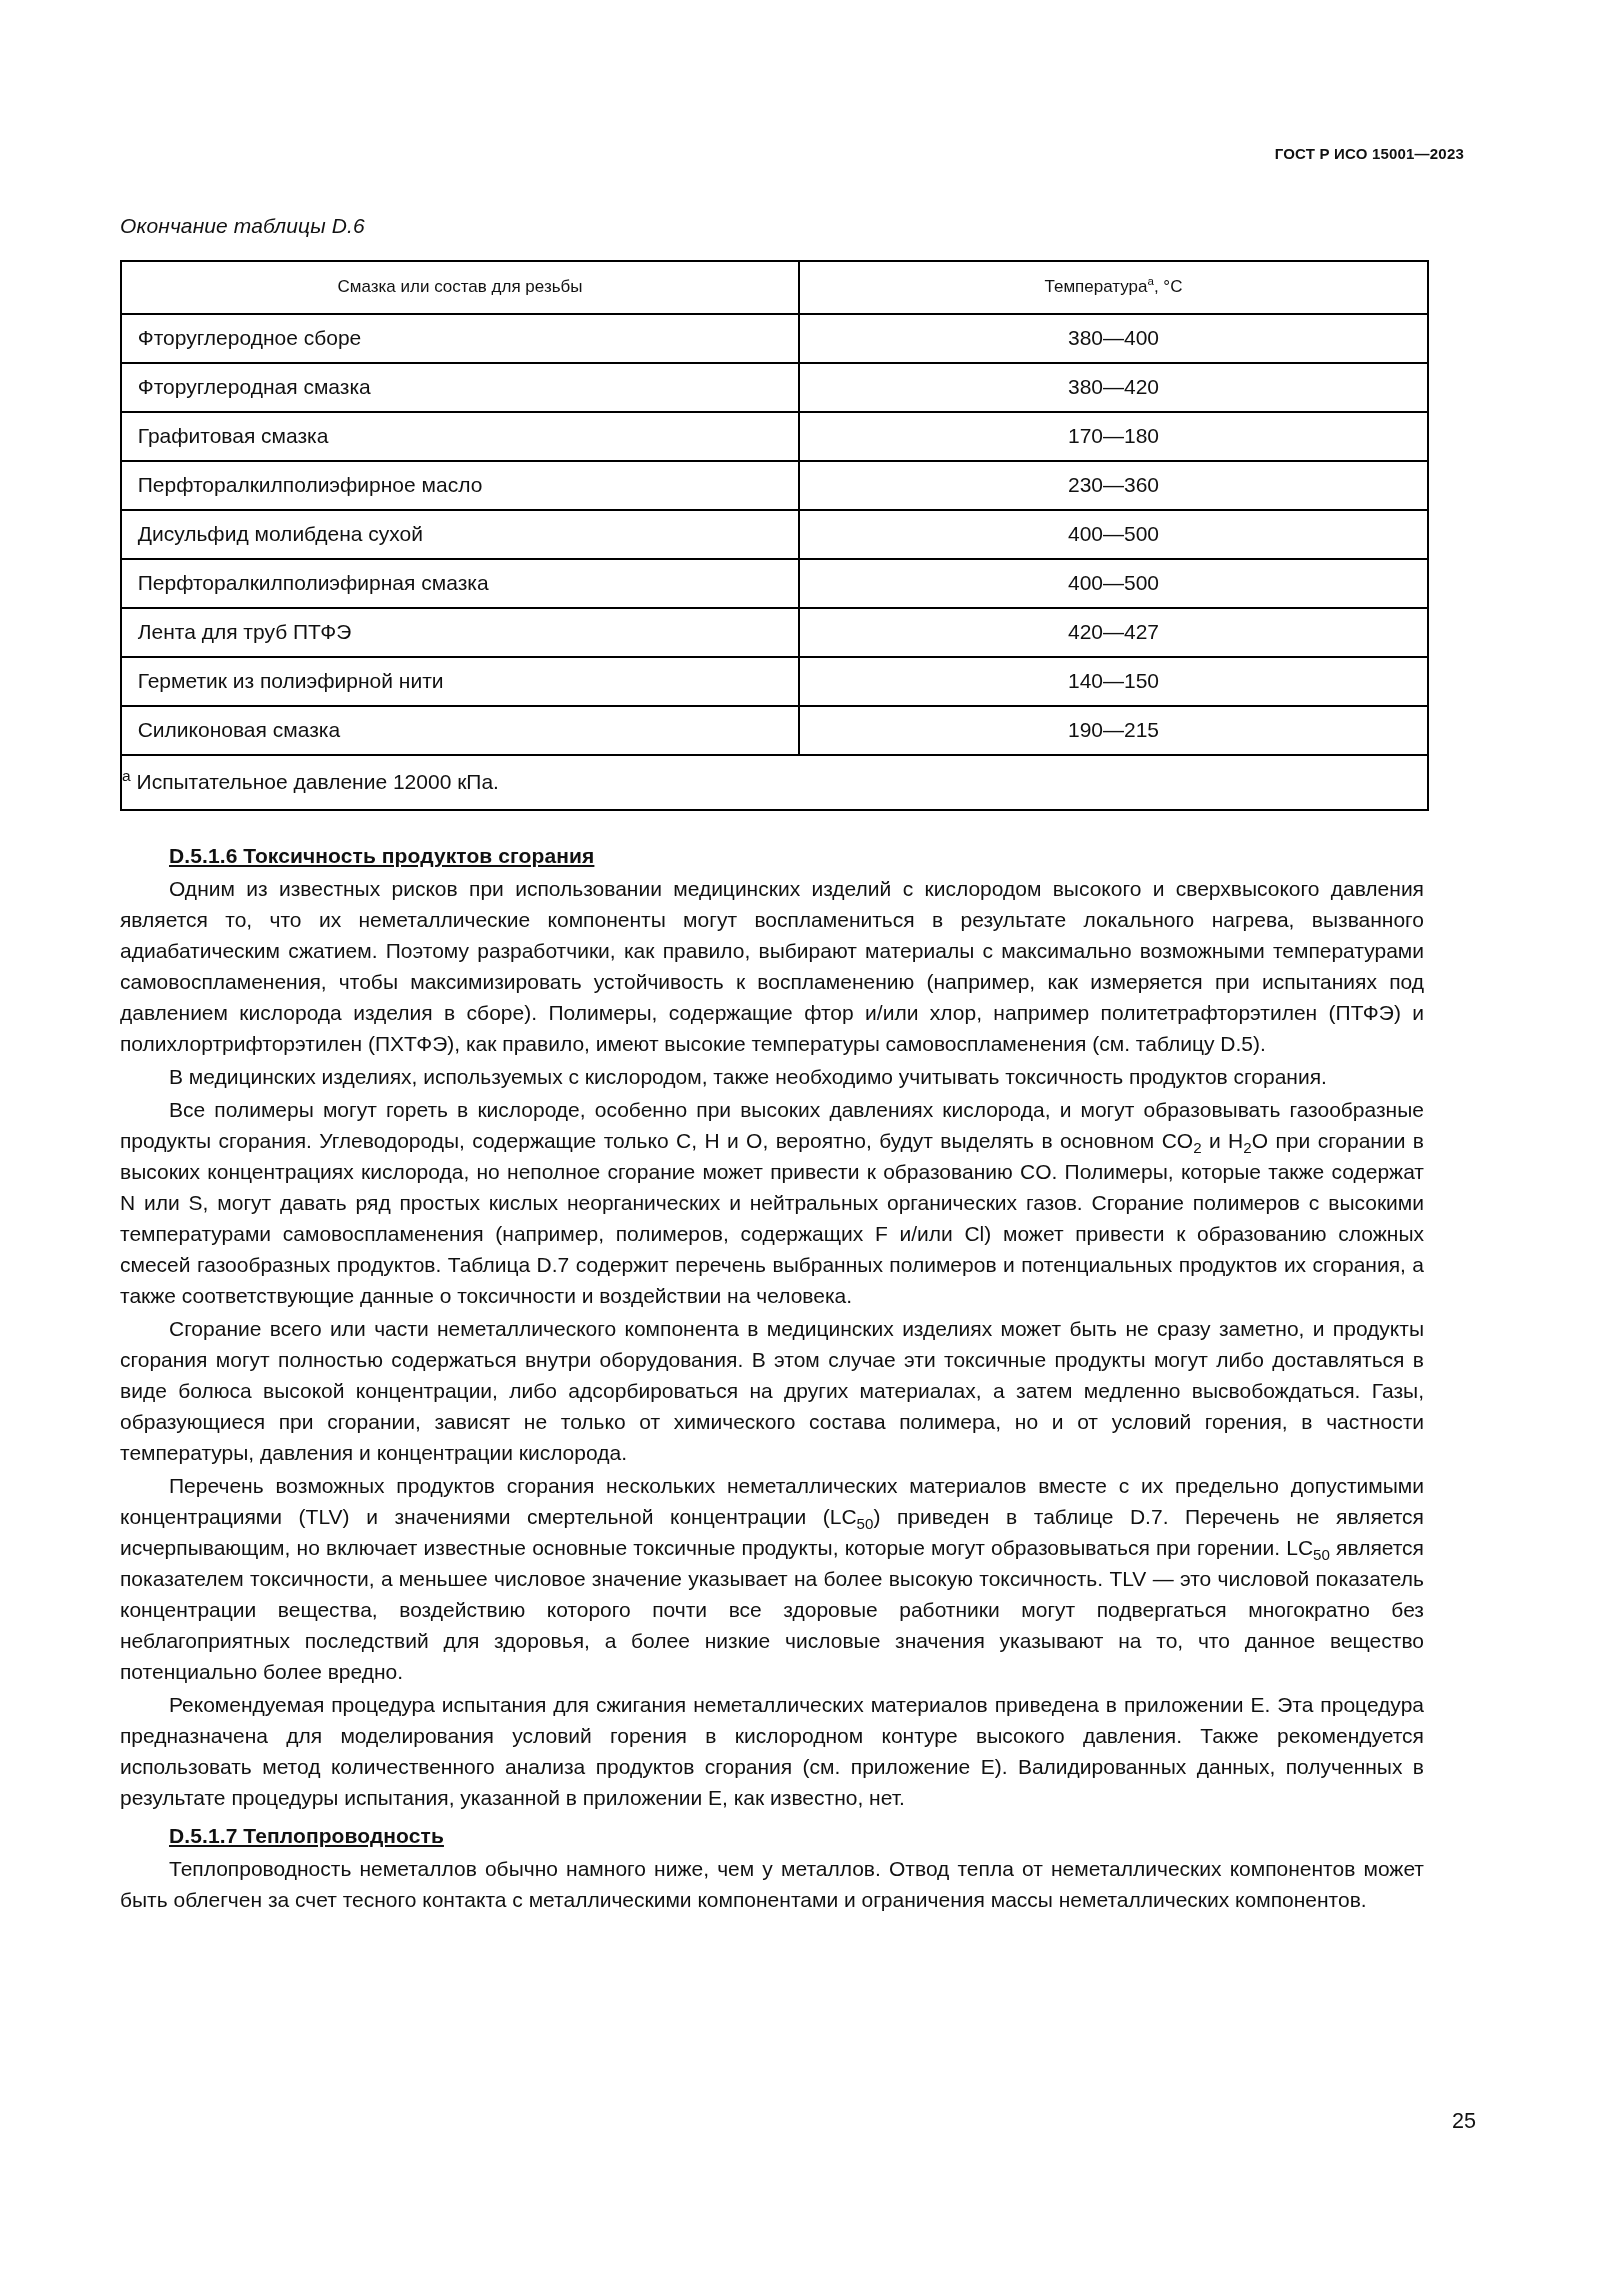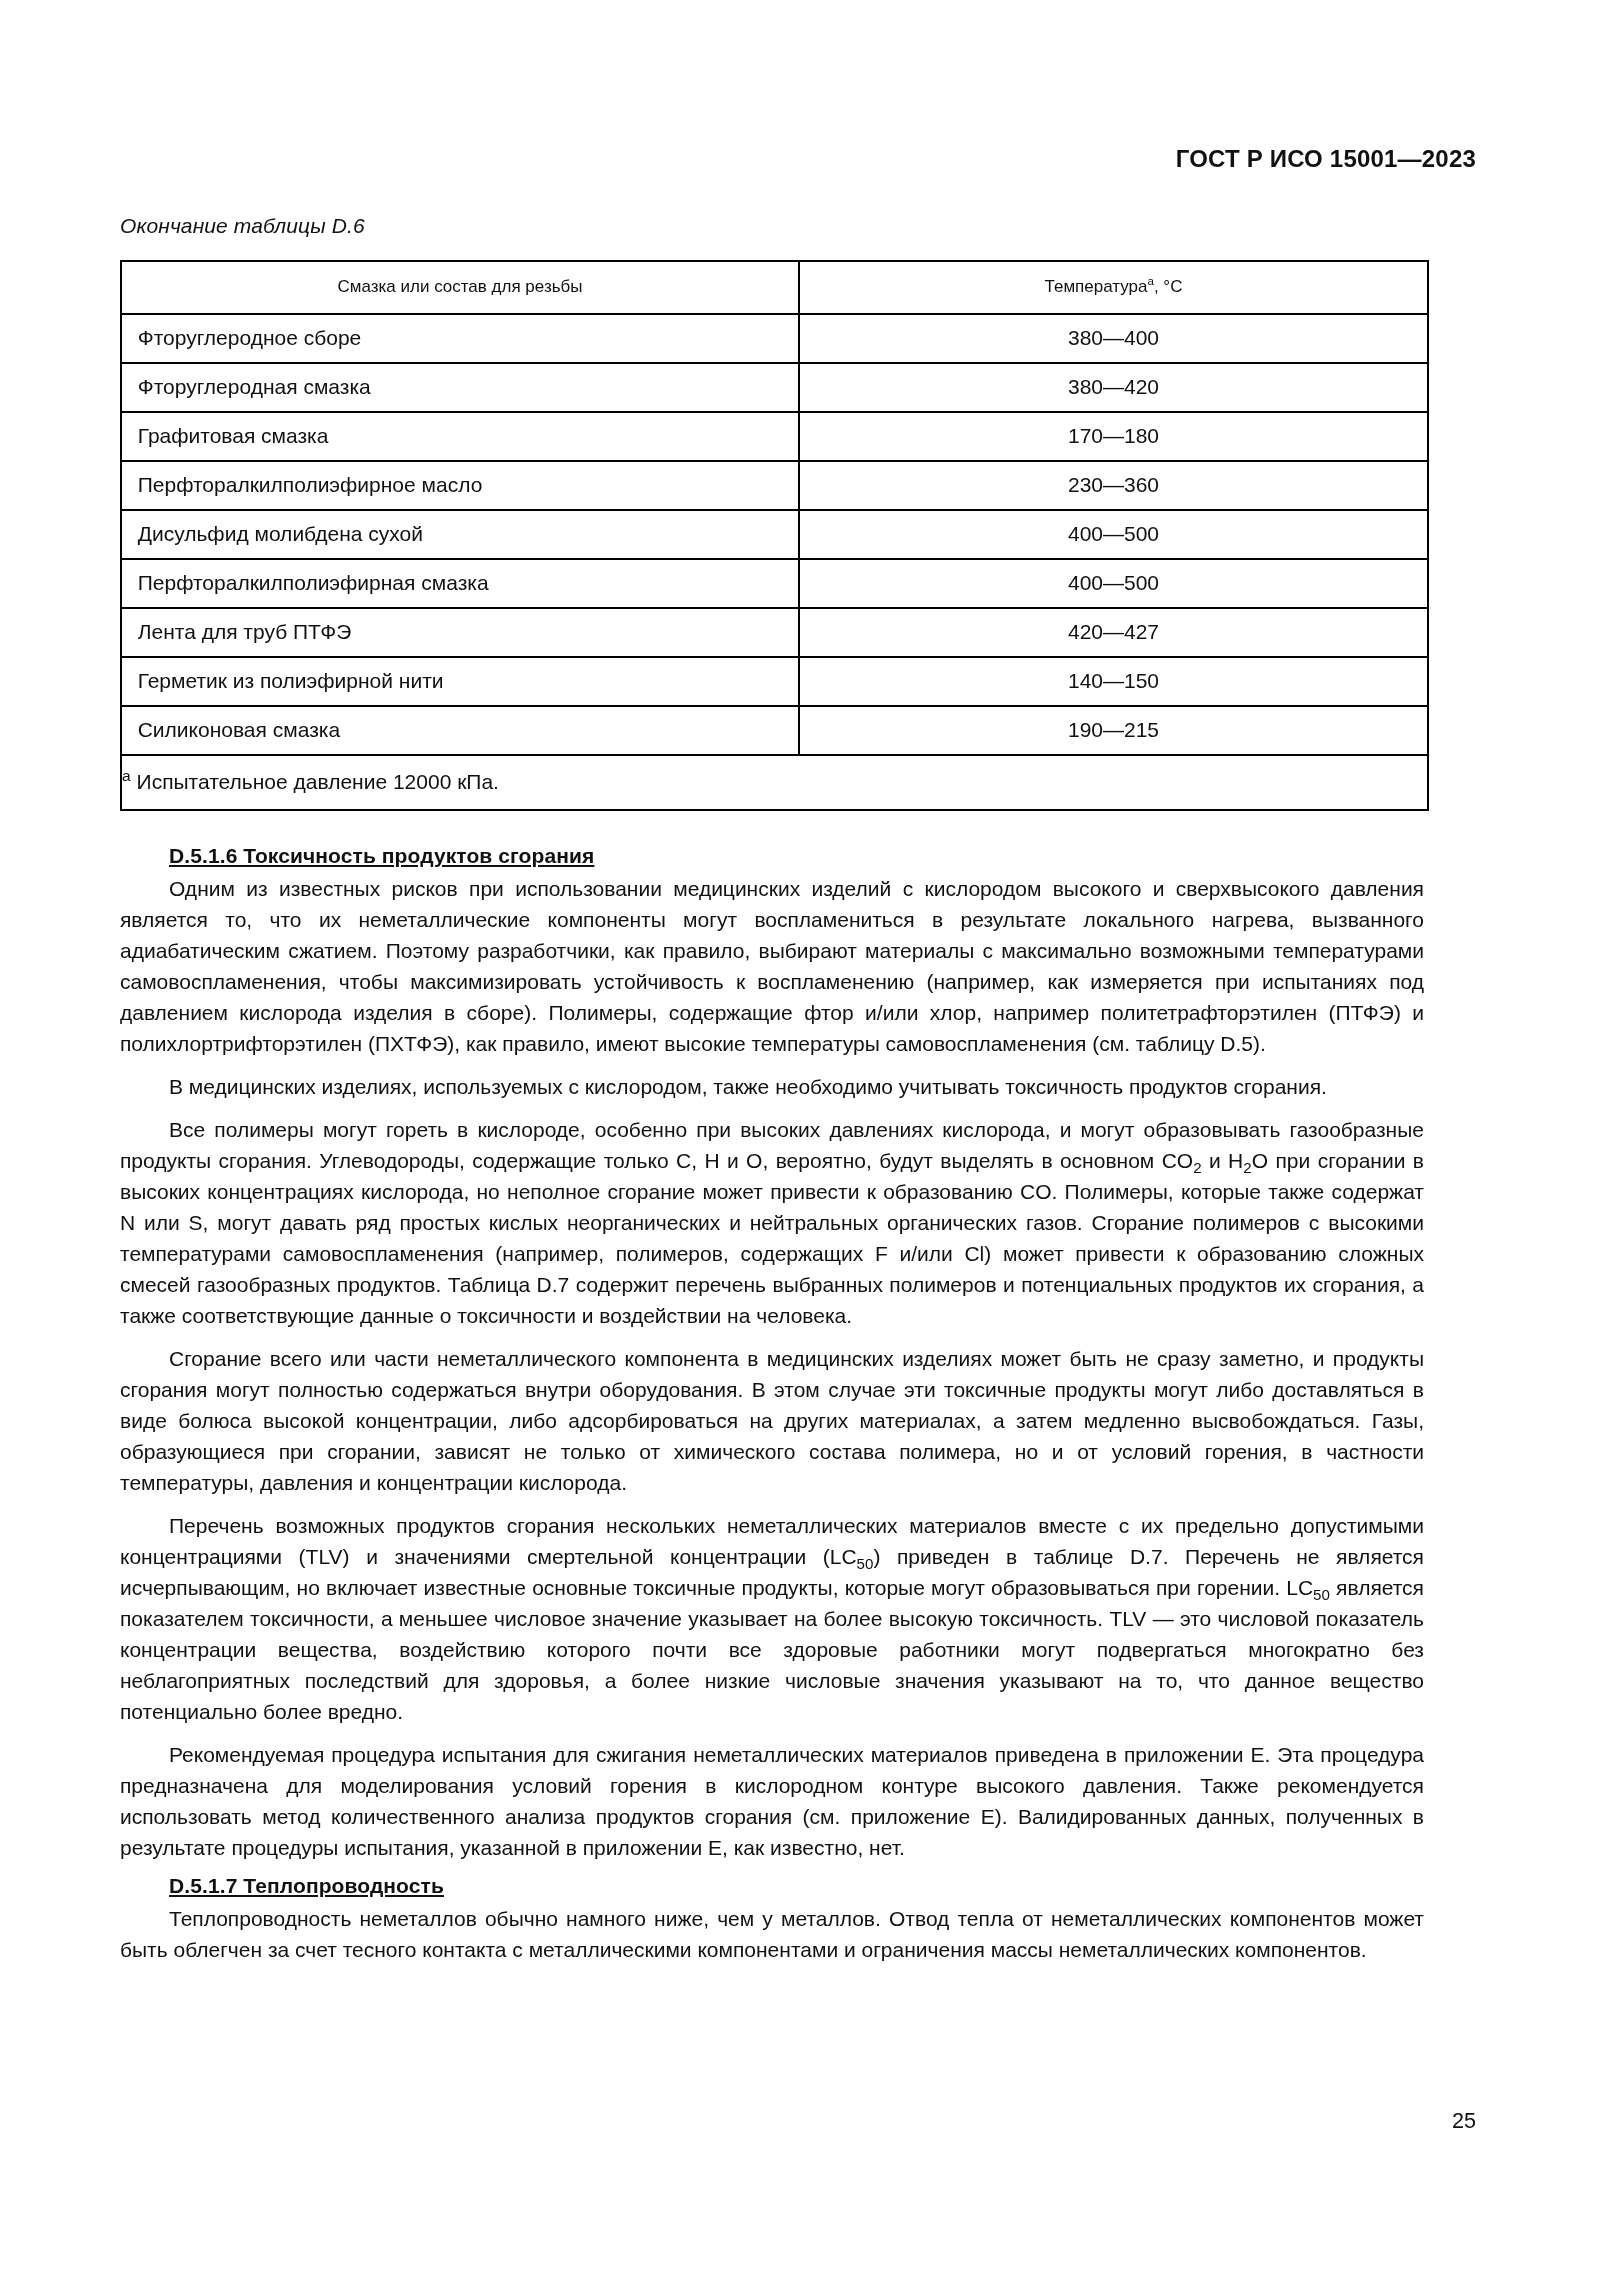--- a/index.html
+++ b/index.html
@@ -18,22 +18,22 @@
     background: #ffffff;
     box-sizing: border-box;
     padding: 0;
     overflow: hidden;
   }
 
   
   .running-header {
     position: absolute;
     top: 145px;
-    right: 145px;
-    font-size: 24px;
+    right: 157px;
+    font-size: 15px;
     font-weight: bold;
     letter-spacing: 0.2px;
     white-space: nowrap;
   }
 
   
   .content {
     position: absolute;
     left: 120px;
     top: 214px;
@@ -115,21 +115,21 @@
     text-align: justify;
     text-justify: inter-word;
     text-indent: 49px;
     letter-spacing: 0px;
     hyphens: none;
   }
   p.body.first-after-heading {
     margin-top: 5px;
   }
   p.body + p.body {
-    margin-top: 12px;
+    margin-top: 2px;
   }
   sub {
     font-size: 0.72em;
     vertical-align: sub;
     line-height: 0;
   }
 
   
   .page-number {
     position: absolute;

